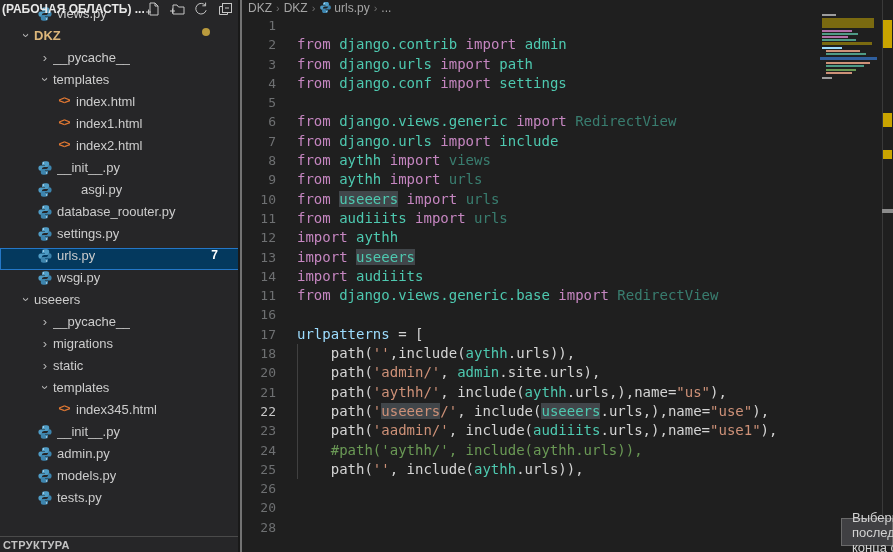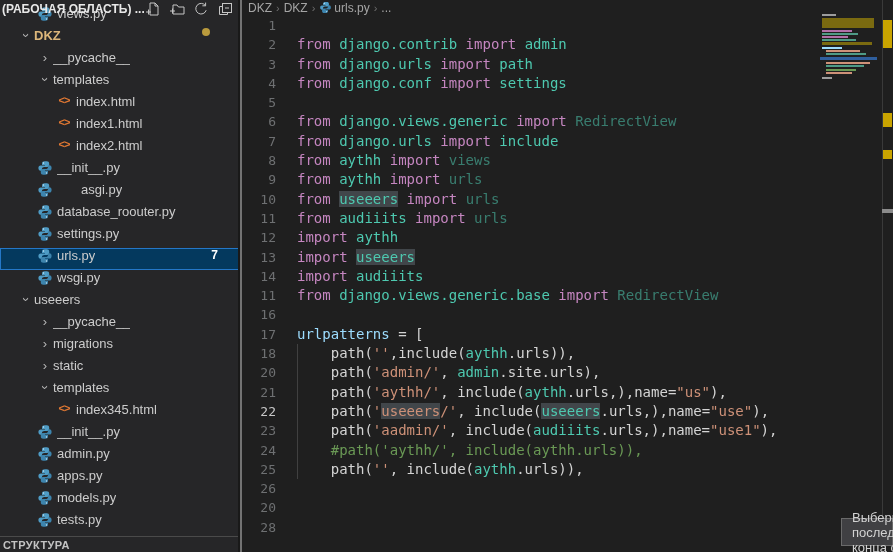--- a/index.html
+++ b/index.html
@@ -254,31 +254,20 @@
         <div class="row" style="padding-left: 37px;">
           <span class="fico">
             <svg viewBox="0 0 16 16" width="100%" height="100%">
               <path d="M7.9 1.2C6 1.2 5 2 5 3.4v1.5h3v.6H3.6C2.2 5.5 1.4 6.5 1.4 8.1c0 1.6.8 2.6 2.2 2.6h1.3V9.2C4.9 7.8 6 6.9 7.3 6.9h2.9c1.2 0 2-.8 2-2V3.4c0-1.4-1-2.2-2.4-2.2z" fill="#4e9bc4"></path>
               <path d="M8.1 14.8c1.9 0 2.9-.8 2.9-2.2v-1.5H8v-.6h4.4c1.4 0 2.2-1 2.2-2.6 0-1.6-.8-2.6-2.2-2.6h-1.3v1.5c0 1.4-1.1 2.3-2.4 2.3H5.8c-1.2 0-2 .8-2 2v1.5c0 1.4 1 2.2 2.4 2.2z" fill="#3d84ad"></path>
               <circle cx="6.5" cy="3" r=".7" fill="#cfe6f3"></circle>
               <circle cx="9.5" cy="13" r=".7" fill="#cfe6f3"></circle>
             </svg>
           </span>
           <span class="lbl">admin.py</span>
-        </div>
-        <div class="row" style="padding-left: 37px;">
-          <span class="fico">
-            <svg viewBox="0 0 16 16" width="100%" height="100%">
-              <path d="M7.9 1.2C6 1.2 5 2 5 3.4v1.5h3v.6H3.6C2.2 5.5 1.4 6.5 1.4 8.1c0 1.6.8 2.6 2.2 2.6h1.3V9.2C4.9 7.8 6 6.9 7.3 6.9h2.9c1.2 0 2-.8 2-2V3.4c0-1.4-1-2.2-2.4-2.2z" fill="#4e9bc4"></path>
-              <path d="M8.1 14.8c1.9 0 2.9-.8 2.9-2.2v-1.5H8v-.6h4.4c1.4 0 2.2-1 2.2-2.6 0-1.6-.8-2.6-2.2-2.6h-1.3v1.5c0 1.4-1.1 2.3-2.4 2.3H5.8c-1.2 0-2 .8-2 2v1.5c0 1.4 1 2.2 2.4 2.2z" fill="#3d84ad"></path>
-              <circle cx="6.5" cy="3" r=".7" fill="#cfe6f3"></circle>
-              <circle cx="9.5" cy="13" r=".7" fill="#cfe6f3"></circle>
-            </svg>
-          </span>
-          <span class="lbl">apps.py</span>
         </div>
         <div class="row" style="padding-left: 37px;">
           <span class="fico">
             <svg viewBox="0 0 16 16" width="100%" height="100%">
               <path d="M7.9 1.2C6 1.2 5 2 5 3.4v1.5h3v.6H3.6C2.2 5.5 1.4 6.5 1.4 8.1c0 1.6.8 2.6 2.2 2.6h1.3V9.2C4.9 7.8 6 6.9 7.3 6.9h2.9c1.2 0 2-.8 2-2V3.4c0-1.4-1-2.2-2.4-2.2z" fill="#4e9bc4"></path>
               <path d="M8.1 14.8c1.9 0 2.9-.8 2.9-2.2v-1.5H8v-.6h4.4c1.4 0 2.2-1 2.2-2.6 0-1.6-.8-2.6-2.2-2.6h-1.3v1.5c0 1.4-1.1 2.3-2.4 2.3H5.8c-1.2 0-2 .8-2 2v1.5c0 1.4 1 2.2 2.4 2.2z" fill="#3d84ad"></path>
               <circle cx="6.5" cy="3" r=".7" fill="#cfe6f3"></circle>
               <circle cx="9.5" cy="13" r=".7" fill="#cfe6f3"></circle>
             </svg>
           </span>

